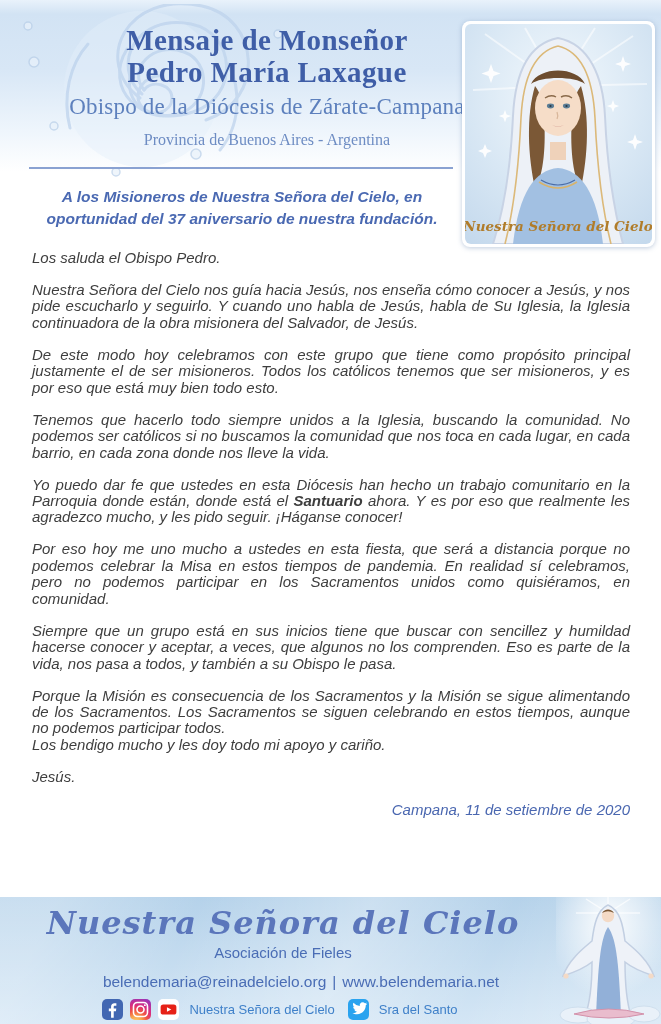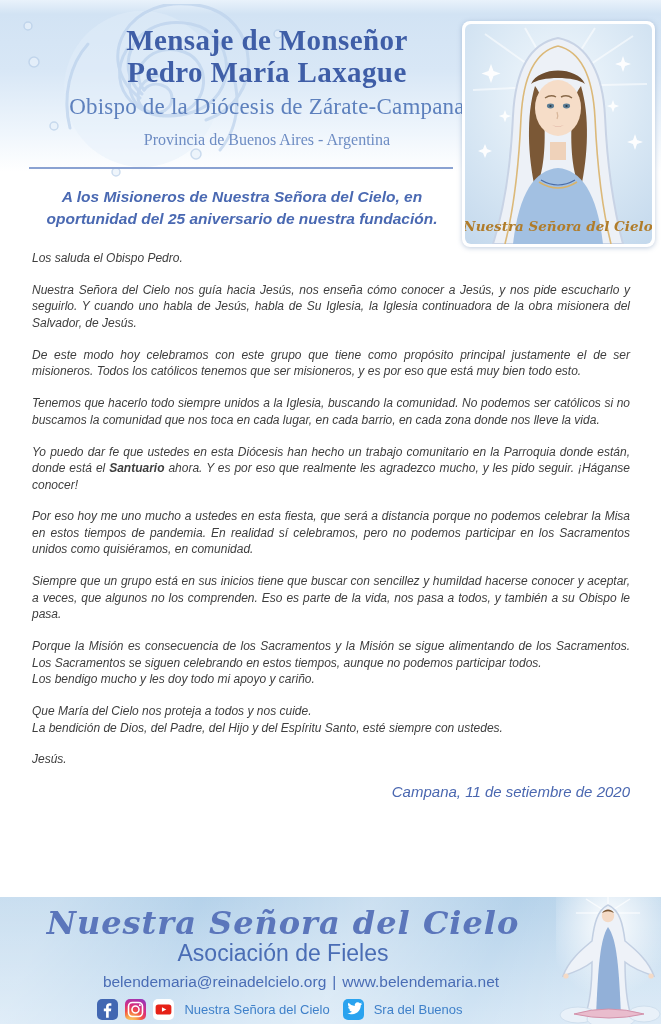--- a/index.html
+++ b/index.html
@@ -41,21 +41,21 @@
   
   .mary-card{
     position:absolute; top:21px; right:6px; width:187px; height:220px;
     background:#ffffff; border-radius:8px; padding:3px;
     box-shadow:0 1px 5px rgba(96,128,170,.4); margin:0;
   }
   .mary-card svg{display:block; border-radius:6px;}
   
   .letter-body{margin:20px 31px 0 32px;}
   .para{
-    font-style:italic; font-size:12px; line-height:16.45px;
+    font-style:italic; font-size:15px; line-height:16.45px;
     color:var(--body-text); text-align:justify; white-space:pre-line;
     margin:0 0 15.5px 0;
   }
   .para .b{font-weight:bold;}
   .date-line{
     margin:1px 31px 8px 32px; text-align:right;
     font-style:italic; font-size:15px; color:var(--date-blue);
   }
   
   .footer-band{
@@ -65,21 +65,21 @@
       linear-gradient(180deg, var(--footer-band-top), var(--footer-band-bottom));
   }
   .footer-content{
     position:absolute; left:0; top:8px; width:566px; text-align:center;
   }
   .footer-title{
     font-family:"DejaVu Serif", serif; font-style:italic; font-weight:bold;
     font-size:32px; line-height:36px; color:var(--footer-title); letter-spacing:1px;
   }
   .footer-subtitle{
-    font-size:23px; line-height:22px; color:var(--footer-text); margin-top:1px;
+    font-size:15px; line-height:22px; color:var(--footer-text); margin-top:1px;
   }
   .footer-contact{
     font-size:15.5px; line-height:18px; color:var(--footer-text); margin-top:9px;margin-left:36px;
   }
   .footer-contact .sep{margin:0 6px;}
   .social-row{
     margin-top:8px; display:flex; justify-content:center; align-items:center; gap:7px;
   }
   .sicon{
     width:21px; height:21px; border-radius:5px; display:inline-flex;
@@ -125,21 +125,21 @@
       <h1 class="title-line">Mensaje de Monseñor</h1>
       <h1 class="title-line">Pedro María Laxague</h1>
       <div class="subtitle">Obispo de la Diócesis de Zárate-Campana</div>
       <div class="province">Provincia de Buenos Aires - Argentina</div>
     </div>
 
     <div class="header-divider"></div>
   </header>
 
   <div class="salutation">A los Misioneros de Nuestra Señora del Cielo, en
-oportunidad del 25 aniversario de nuestra fundación.</div>
+oportunidad del 37 aniversario de nuestra fundación.</div>
 
   <figure class="mary-card">
     <svg width="187" height="220" viewBox="0 0 187 220">
       <defs>
         <radialGradient id="sky" cx="50%" cy="32%" r="85%">
           <stop offset="0%" stop-color="#f3f9fd"></stop>
           <stop offset="55%" stop-color="#d8e7f4"></stop>
           <stop offset="100%" stop-color="#c3d8ec"></stop>
         </radialGradient>
       </defs>
@@ -189,22 +189,20 @@
   <main class="letter-body">
       <p class="para"><span>Los saluda el Obispo Pedro.</span></p>
       <p class="para"><span>Nuestra Señora del Cielo nos guía hacia Jesús, nos enseña cómo conocer a Jesús, y nos pide escucharlo y seguirlo. Y cuando uno habla de Jesús, habla de Su Iglesia, la Iglesia continuadora de la obra misionera del Salvador, de Jesús.</span></p>
       <p class="para"><span>De este modo hoy celebramos con este grupo que tiene como propósito principal justamente el de ser misioneros. Todos los católicos tenemos que ser misioneros, y es por eso que está muy bien todo esto.</span></p>
       <p class="para"><span>Tenemos que hacerlo todo siempre unidos a la Iglesia, buscando la comunidad. No podemos ser católicos si no buscamos la comunidad que nos toca en cada lugar, en cada barrio, en cada zona donde nos lleve la vida.</span></p>
       <p class="para"><span>Yo puedo dar fe que ustedes en esta Diócesis han hecho un trabajo comunitario en la Parroquia donde están, donde está el </span><span class="b">Santuario</span><span> ahora. Y es por eso que realmente les agradezco mucho, y les pido seguir. ¡Háganse conocer!</span></p>
       <p class="para"><span>Por eso hoy me uno mucho a ustedes en esta fiesta, que será a distancia porque no podemos celebrar la Misa en estos tiempos de pandemia. En realidad sí celebramos, pero no podemos participar en los Sacramentos unidos como quisiéramos, en comunidad.</span></p>
       <p class="para"><span>Siempre que un grupo está en sus inicios tiene que buscar con sencillez y humildad hacerse conocer y aceptar, a veces, que algunos no los comprenden. Eso es parte de la vida, nos pasa a todos, y también a su Obispo le pasa.</span></p>
       <p class="para"><span>Porque la Misión es consecuencia de los Sacramentos y la Misión se sigue alimentando de los Sacramentos. Los Sacramentos se siguen celebrando en estos tiempos, aunque no podemos participar todos.
 Los bendigo mucho y les doy todo mi apoyo y cariño.</span></p>
-      <p class="para"><span>Que María del Cielo nos proteja a todos y nos cuide.
-La bendición de Dios, del Padre, del Hijo y del Espíritu Santo, esté siempre con ustedes.</span></p>
       <p class="para"><span>Jesús.</span></p>
     </main>
 
   <div class="date-line">Campana, 11 de setiembre de 2020</div>
 
   <footer class="footer-band">
     <div class="footer-content">
       <div class="footer-title">Nuestra Señora del Cielo</div>
       <div class="footer-subtitle">Asociación de Fieles</div>
       <div class="footer-contact">
@@ -228,21 +226,21 @@
             <rect x="3" y="6.2" width="18" height="11.6" rx="3" fill="#e62117"></rect>
             <path d="M10.2 9.4 L15.2 12 L10.2 14.6 Z" fill="#ffffff"></path>
           </svg>
         </span>
         <span class="social-label">Nuestra Señora del Cielo</span>
         <span class="sicon tw">
           <svg width="21" height="21" viewBox="0 0 24 24">
               <path fill="#ffffff" d="M20.3 7.1c.01.15.01.3.01.45 0 4.6-3.5 9.9-9.9 9.9-1.97 0-3.8-.58-5.34-1.57.27.03.55.05.83.05 1.63 0 3.13-.56 4.32-1.5a3.48 3.48 0 0 1-3.25-2.41c.21.04.43.06.66.06.32 0 .62-.04.92-.12a3.48 3.48 0 0 1-2.79-3.41v-.04c.47.26 1 .42 1.58.44a3.48 3.48 0 0 1-1.08-4.64 9.87 9.87 0 0 0 7.17 3.63 3.48 3.48 0 0 1 5.92-3.17c.79-.15 1.53-.44 2.2-.84a3.49 3.49 0 0 1-1.53 1.92c.7-.08 1.37-.27 1.99-.54a7.07 7.07 0 0 1-1.71 1.79z"></path>
             </svg>
         </span>
-        <span class="social-label">Sra del Buenos</span>
+        <span class="social-label">Sra del Santo</span>
       </div>
     </div>
 
     <svg class="footer-mary" width="105" height="127" viewBox="0 0 105 127">
       <radialGradient id="glow" cx="50%" cy="20%" r="60%">
         <stop offset="0%" stop-color="#ffffff" stop-opacity="0.95"></stop>
         <stop offset="100%" stop-color="#ffffff" stop-opacity="0"></stop>
       </radialGradient>
       <rect width="105" height="127" fill="url(#glow)"></rect>
       <g stroke="#ffffff" stroke-width="1.4" opacity="0.7">

